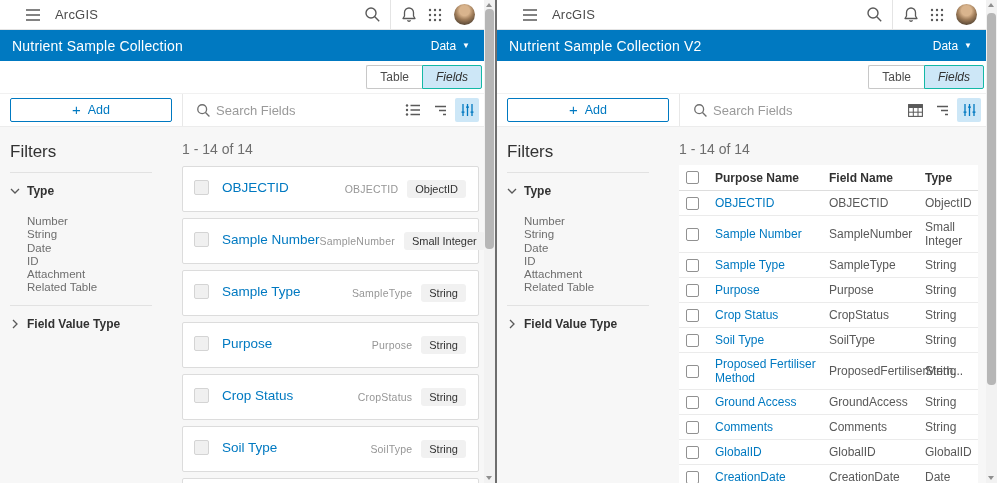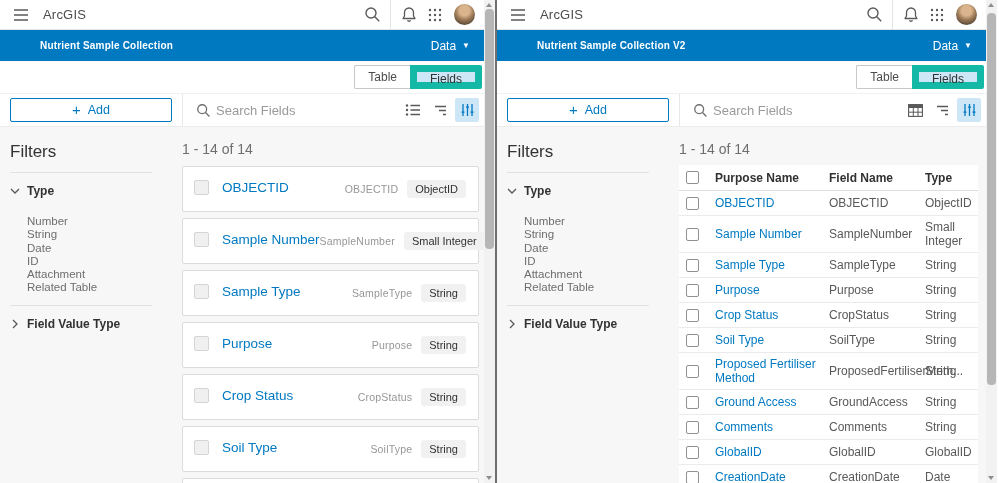--- a/index.html
+++ b/index.html
@@ -15,40 +15,40 @@
   
   .scrollbar { position:absolute; top:0; right:0; bottom:0; width:11px; background:#f2f2f2; }
   .sb-thumb { position:absolute; left:1px; right:1px; background:#b6b6b6; border-radius:4px; }
   .left  .sb-thumb { top:9px;  height:240px; }
   .right .sb-thumb { top:13px; height:372px; }
   .sb-up, .sb-down { position:absolute; left:2px; width:0; height:0; border-left:3.5px solid transparent; border-right:3.5px solid transparent; }
   .sb-up   { top:3px; border-bottom:4.5px solid #8f8f8f; }
   .sb-down { bottom:3px; border-top:4.5px solid #8f8f8f; }
 
   
-  .topbar { height:30px; min-height:30px; display:flex; align-items:center; border-bottom:1px solid #e4e4e4; padding:0 5px 0 8px; background:#fff; }
+  .topbar { height:30px; min-height:30px; display:flex; align-items:center; border-bottom:1px solid #e4e4e4; padding:0 5px 0 20px; background:#fff; }
   .icon-btn { display:flex; align-items:center; justify-content:center; width:26px; height:26px; color:#595959; }
   .app-title { font-size:13px; color:#4c4c4c; margin-left:9px; letter-spacing:.2px; }
   .spacer { flex:1; }
   .vdiv { width:1px; height:30px; background:#e4e4e4; margin:0 5px; }
   .avatar { width:21px; height:21px; min-width:21px; border-radius:50%; margin:0 4px 0 6px;
             background: radial-gradient(circle at 50% 32%, #d9b48d 28%, #a07d5a 50%, #5e4c39 78%, #403527 100%); }
 
   
   .bluebar { height:31px; min-height:31px; background:#0079c1; display:flex; align-items:center; color:#fff; padding:0 14px 0 12px; }
-  .item-title { font-size:10px; font-weight:700; letter-spacing:.2px;margin-left:28px; }
+  .item-title { font-size:14px; font-weight:400; letter-spacing:.2px; }
   .data-menu { margin-left:auto; display:flex; align-items:center; gap:6px; font-size:12px;text-align:right; }
   .caret { font-size:8px; line-height:1; }
 
   
   .tabsrow { height:32px; min-height:32px; display:flex; align-items:center; justify-content:flex-end; padding-right:2px; background:#fff; }
   .segmented { display:flex; }
   .seg { font:12px "Liberation Sans",sans-serif; height:24px; padding:0 13px; background:#fff; border:1px solid #c8c8c8; color:#4c4c4c; }
   .seg.first { border-radius:2px 0 0 2px; border-right:none; }
-  .seg.active { background:#cde7f7; border:7px solid #14b8a6; color:#323232; border-radius:0 2px 2px 0; }
+  .seg.active { background:#cde7f7; border:1px solid #14b8a6; color:#323232; border-radius:0 2px 2px 0;font-style:italic; }
 
   
   .toolbar { height:34px; min-height:34px; display:flex; align-items:center; background:#fff; border-top:1px solid #f1f1f1; border-bottom:1px solid #ececec; padding-left:10px; }
   .add-btn { width:162px; min-width:162px; height:24px; display:flex; align-items:center; justify-content:center; gap:7px; background:#fff; border:1px solid #0079c1; border-radius:2px; color:#0079c1; font:12.5px "Liberation Sans",sans-serif; }
   .plus { font-size:15px; line-height:1; margin-top:-1px; }
   .tbdiv { width:1px; align-self:stretch; background:#e8e8e8; margin-left:10px; }
   .searchbox { flex:1; display:flex; align-items:center; gap:3px; padding-left:13px; color:#767676; min-width:0; }
   .searchbox input { border:none; outline:none; flex:1; min-width:0; font:13px "Liberation Sans",sans-serif; color:#323232; background:transparent; }
   .searchbox input::placeholder { color:#9a9a9a; }
   .view-icons { display:flex; align-items:center; gap:3px; padding-right:5px; }

